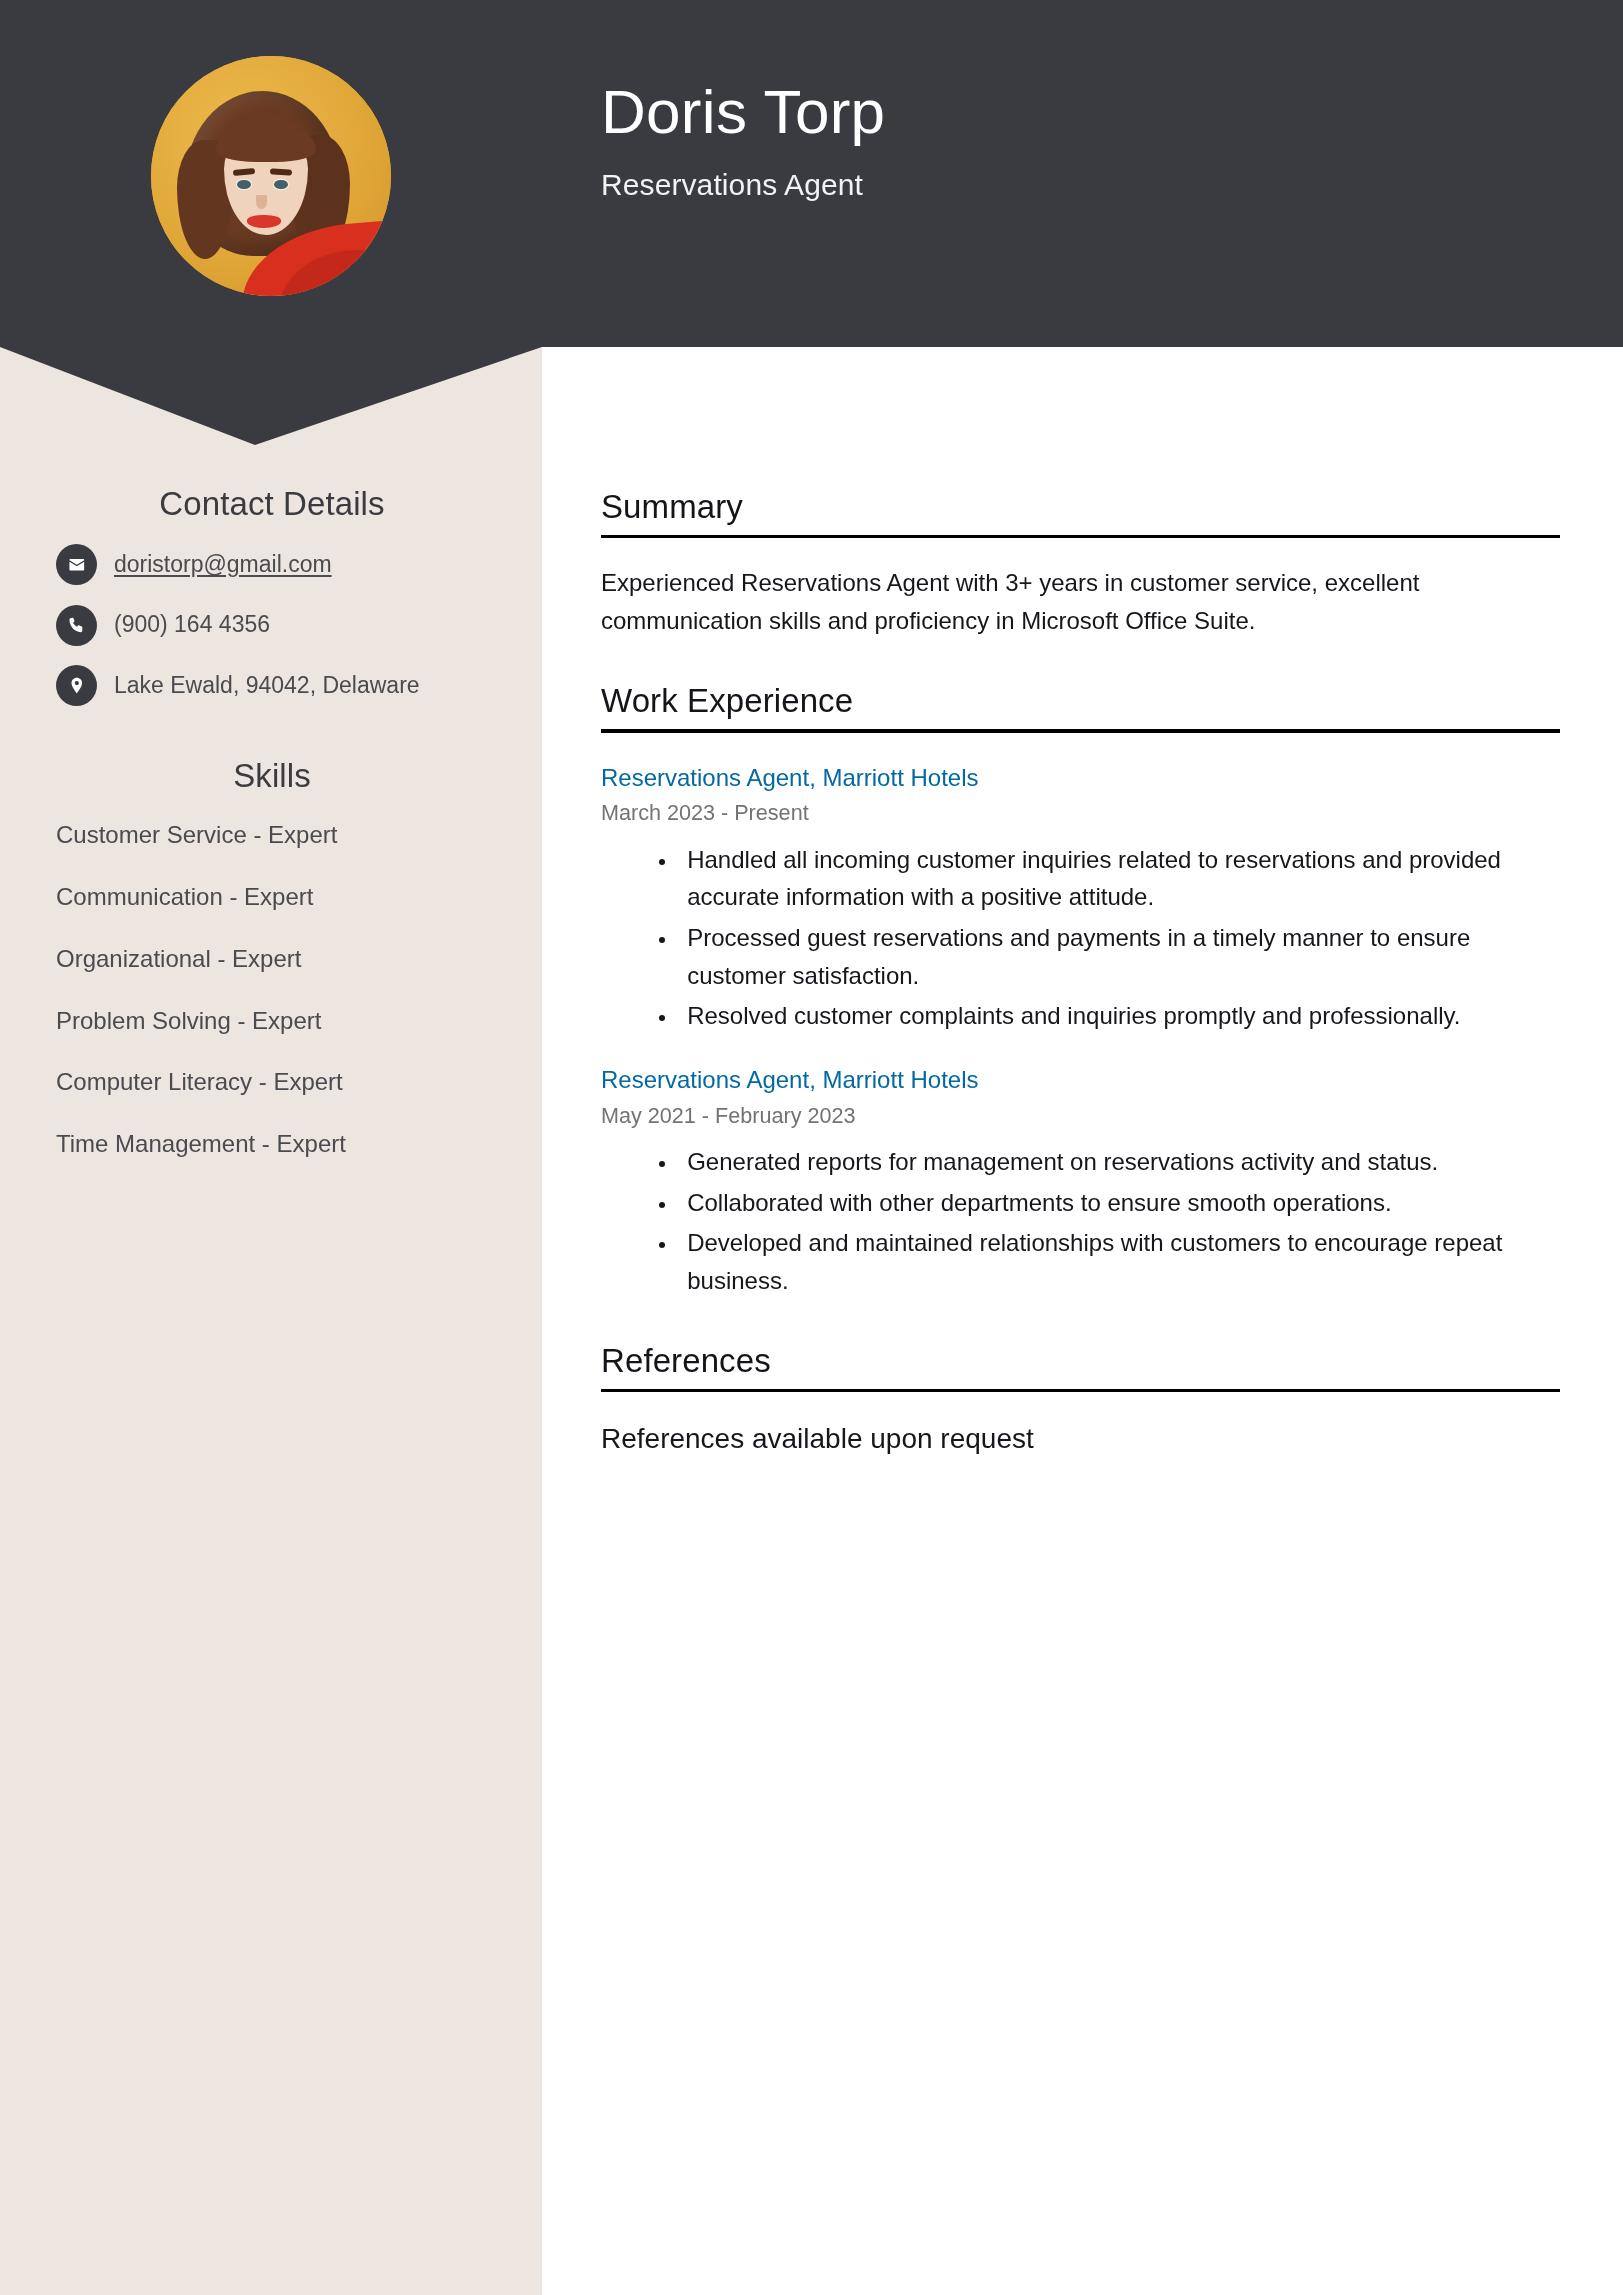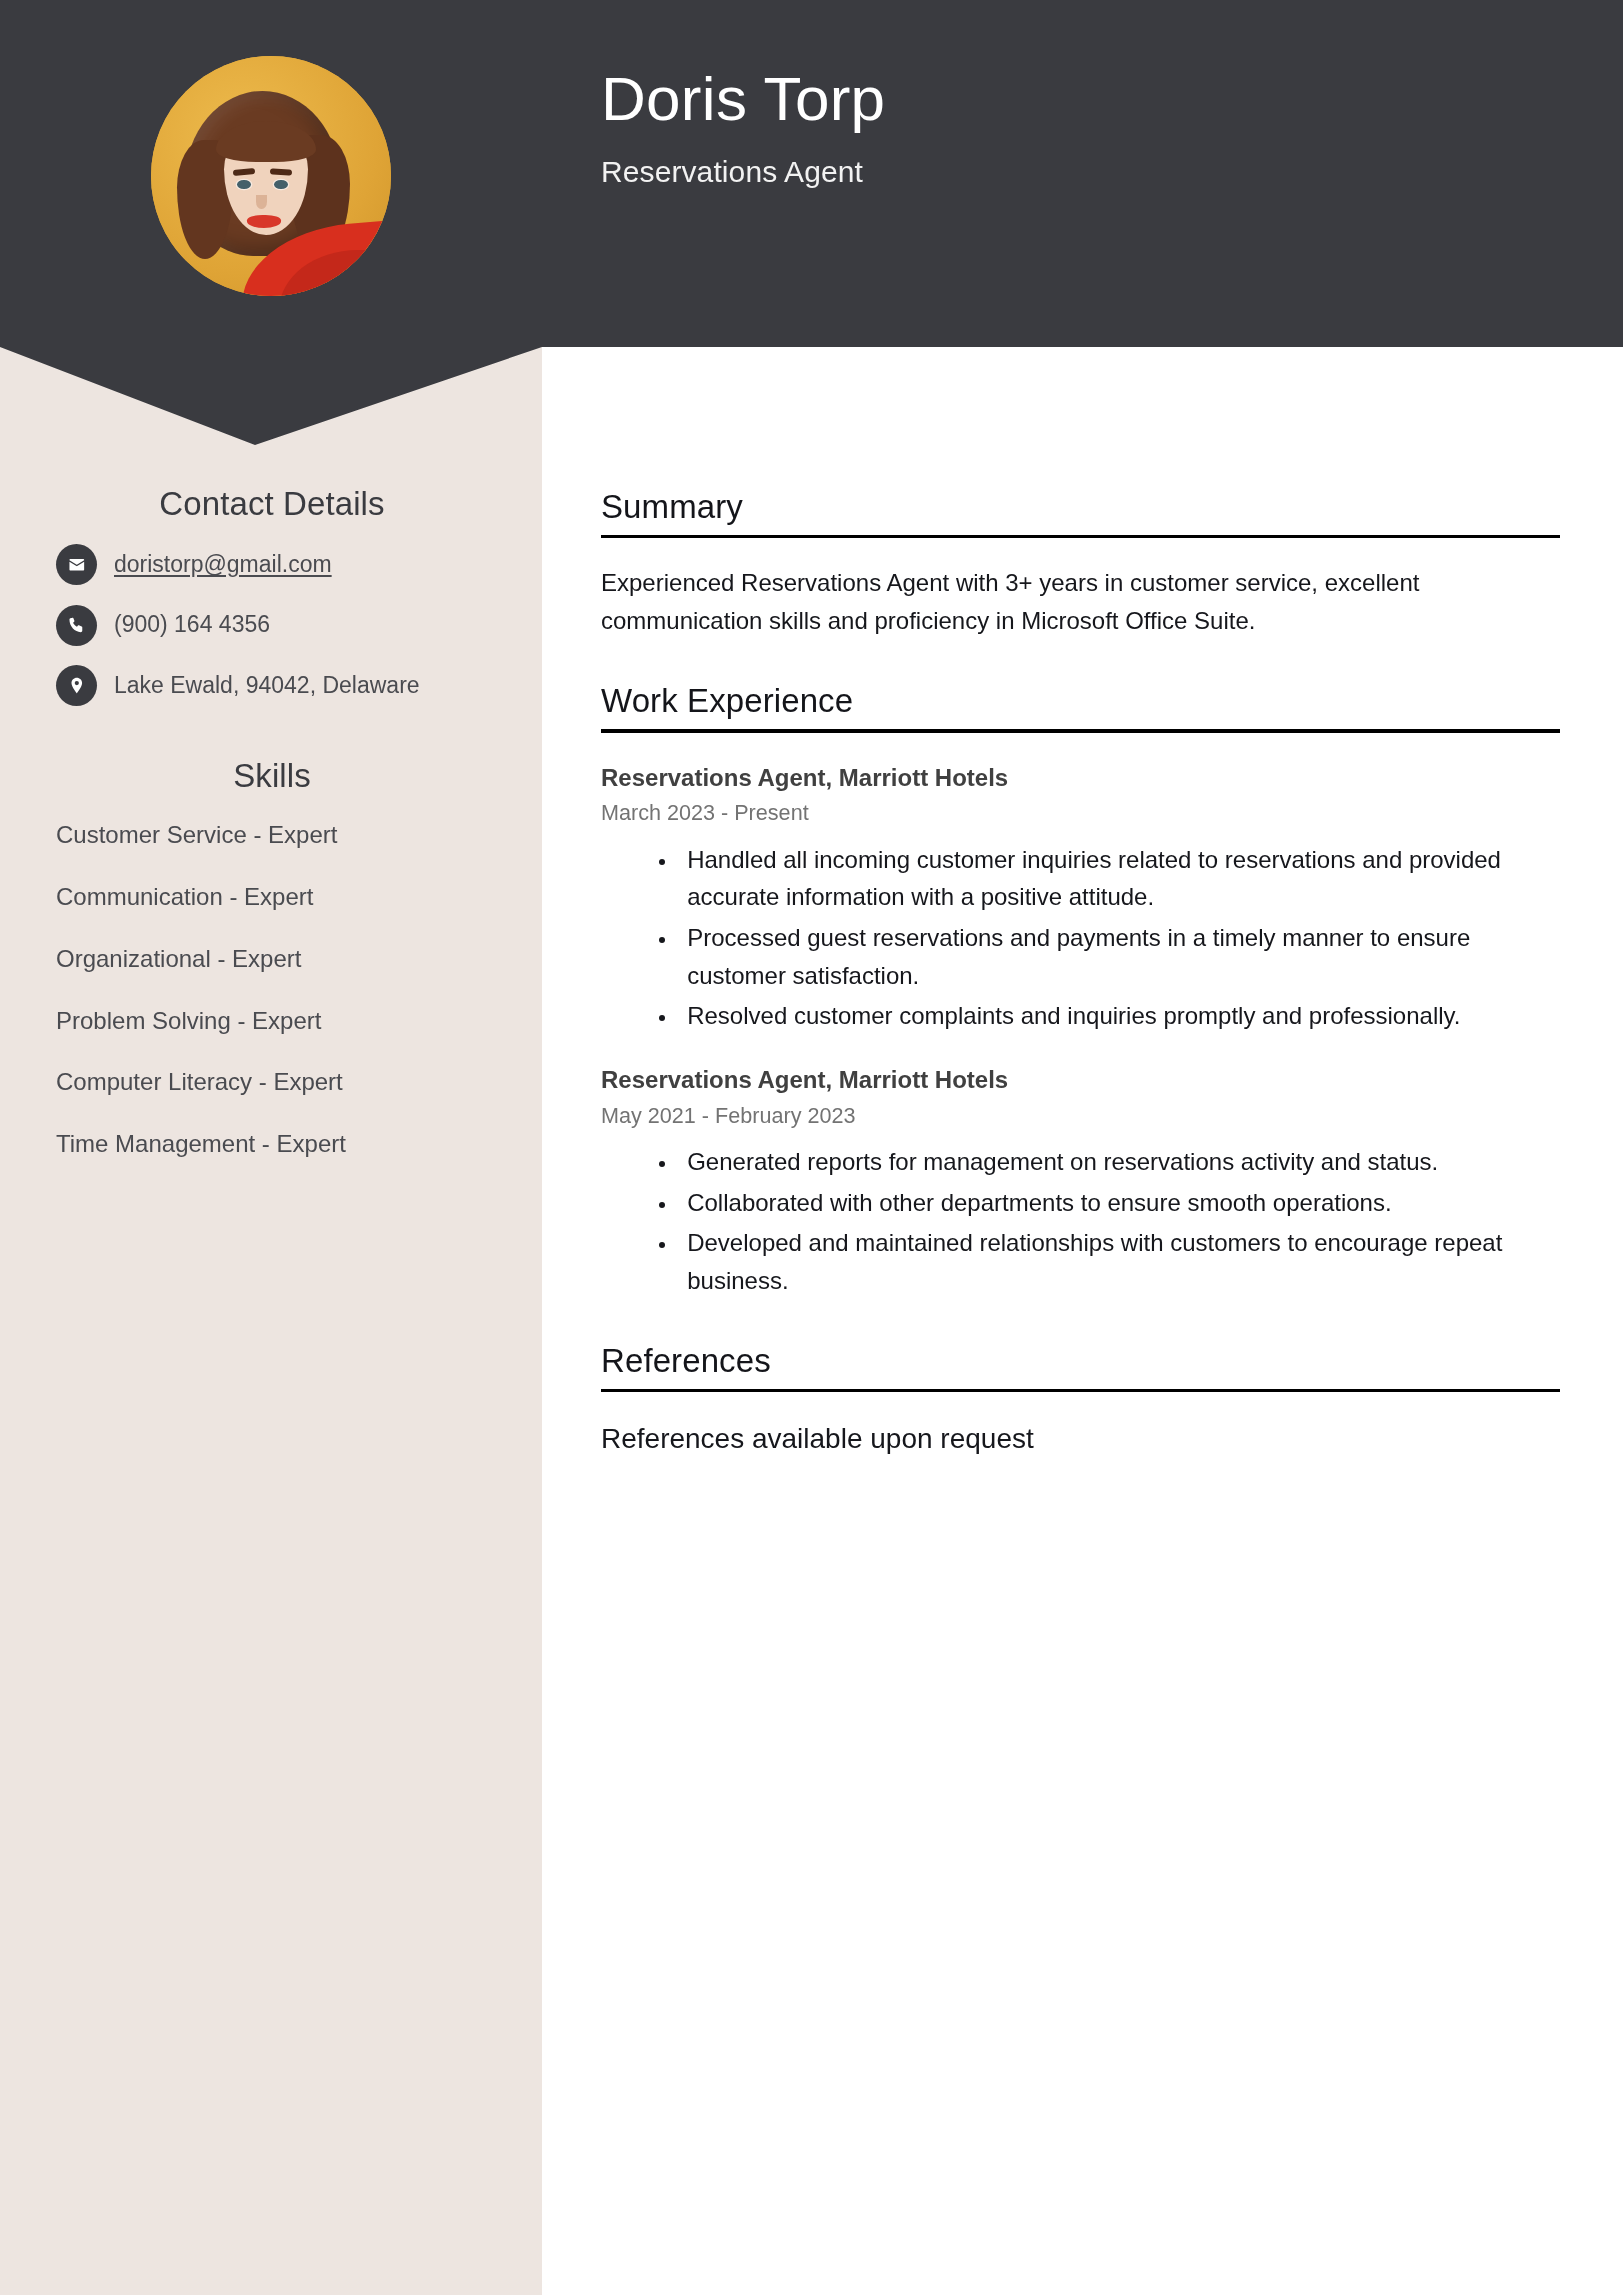--- a/index.html
+++ b/index.html
@@ -166,21 +166,21 @@
     width: 131px;
     height: 98px;
     background: #c4281a;
     border-radius: 60% 10% 0 0 / 62% 20% 0 0;
   }
 
   
   .header-text {
     position: absolute;
     left: 601px;
-    top: 66px;
+    top: 79px;
     z-index: 6;
   }
   .name {
     margin: 0;
     font-size: 62px;
     font-weight: 300;
     color: #ffffff;
     letter-spacing: 0.3px;
     line-height: 1.08;
   }
@@ -316,22 +316,22 @@
     margin-top: 26px;
     font-size: 24px;
     color: #16171c;
     line-height: 1.58;
   }
 
   .job { margin-top: 29px; }
   .job:first-of-type { margin-top: 26px; }
   .job-head {
     font-size: 24px;
-    font-weight: 700;
-    color: #404040;
+    font-weight: 400;
+    color: #0369a1;
     line-height: 1.3;
   }
   .job-dates {
     margin-top: 6.5px;
     font-size: 21.6px;
     color: #737373;
     line-height: 1.3;
   }
   .job-points {
     margin: 13px 0 0 0;

